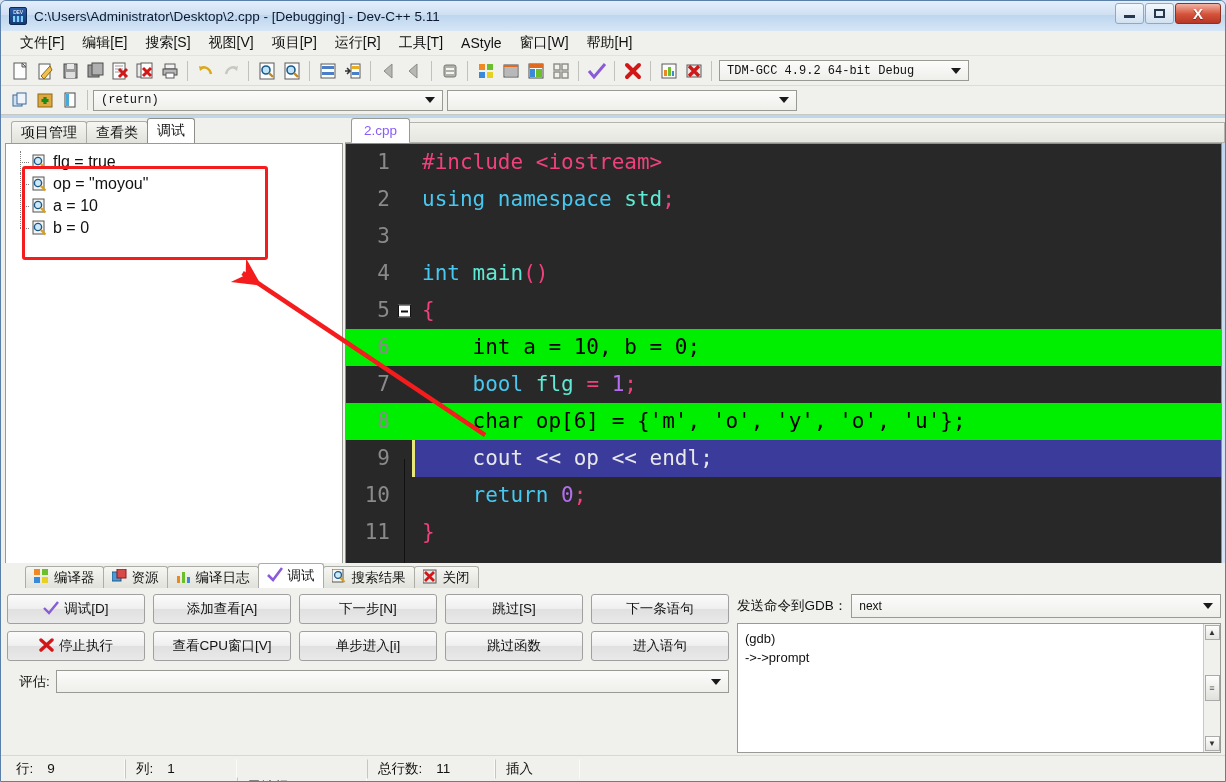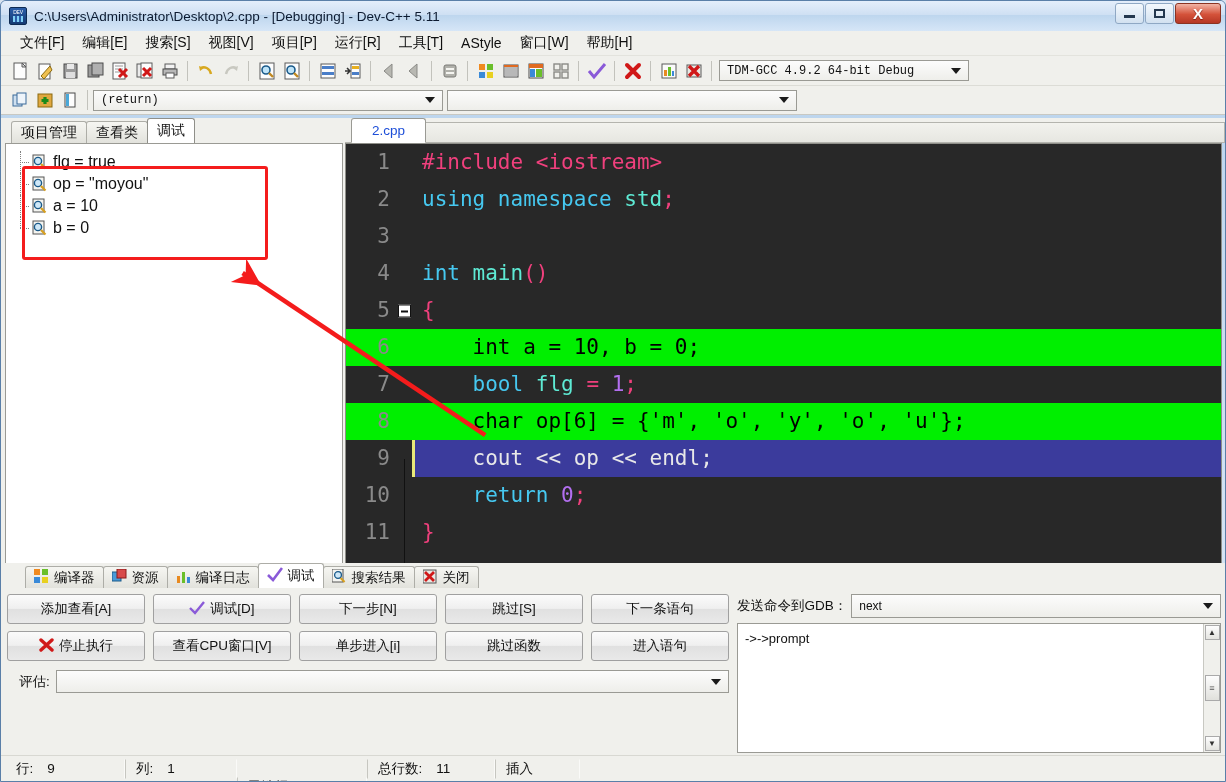--- a/index.html
+++ b/index.html
@@ -152,22 +152,22 @@
   }
   .redarrow { position: absolute; left: 0; top: 0; width: 100%; height: 100%; pointer-events: none; z-index: 20; }
 
   
   .editorwrap { flex: 1; display: flex; flex-direction: column; min-width: 0; }
   .edtabstrip { height: 25px; display: flex; align-items: flex-end; background: #f0f0ec; padding-left: 6px; position: relative; }
   .edtabstrip:after {
     content: ""; position: absolute; left: 0; right: 0; bottom: 0; height: 1px; background: #b4b4ae;
   }
   .edtab {
-    height: 25px; padding: 0 20px; display: flex; align-items: center;
-    font-size: 13.5px; color: #1d4ed8; background: #fff;
+    height: 25px; padding: 0 12px; display: flex; align-items: center;
+    font-size: 13.5px; color: #8b5cf6; background: #fff;
     border: 1px solid #9a9a94; border-bottom: 1px solid #fff;
     border-radius: 3px 3px 0 0; position: relative; z-index: 3;
   }
   .edtabfill {
     flex: 1; height: 21px; background: linear-gradient(180deg,#f2f2ee,#e6e6e0);
     border: 1px solid #b4b4ae; border-bottom: none; border-left: none;
   }
   .editor {
     flex: 1; background: #282828; position: relative;
     margin: 0 3px 2px 0; border: 1px solid #8f8f89;
@@ -727,27 +727,27 @@
             </svg>
         </span>
         <span>关闭</span>
       </div>
     </div>
 
     <div class="bbody">
       <div class="dbgleft">
         <div class="dbgrow">
           <div class="dbtn">
-            <span>添加查看[A]</span>
-          </div>
-          <div class="dbtn">
             <span><svg width="16" height="14">
                   <path d="M1 7 L6 12 L15 1" stroke="#8a5ad8" stroke-width="2.4" fill="none"></path>
                 </svg></span>
             <span>调试[D]</span>
+          </div>
+          <div class="dbtn">
+            <span>添加查看[A]</span>
           </div>
           <div class="dbtn">
             <span>下一步[N]</span>
           </div>
           <div class="dbtn">
             <span>跳过[S]</span>
           </div>
           <div class="dbtn">
             <span>下一条语句</span>
           </div>
@@ -784,20 +784,21 @@
       <div class="dbgright">
         <div class="gdbrow">
           <span class="gdblabel">发送命令到GDB：</span>
           <div class="combo" style="flex:1;height:24px;">
             <span class="cval">next</span>
             <span class="carrow"></span>
           </div>
         </div>
         <div class="gdbout">
           <div class="gdbtext">
+            <div>(gdb)</div>
             <div>-&gt;-&gt;prompt</div>
           </div>
           <div class="vscroll">
             <div class="sbtn">▲</div>
             <div class="sthumb">≡</div>
             <div class="sbtn">▼</div>
           </div>
         </div>
       </div>
     </div>

